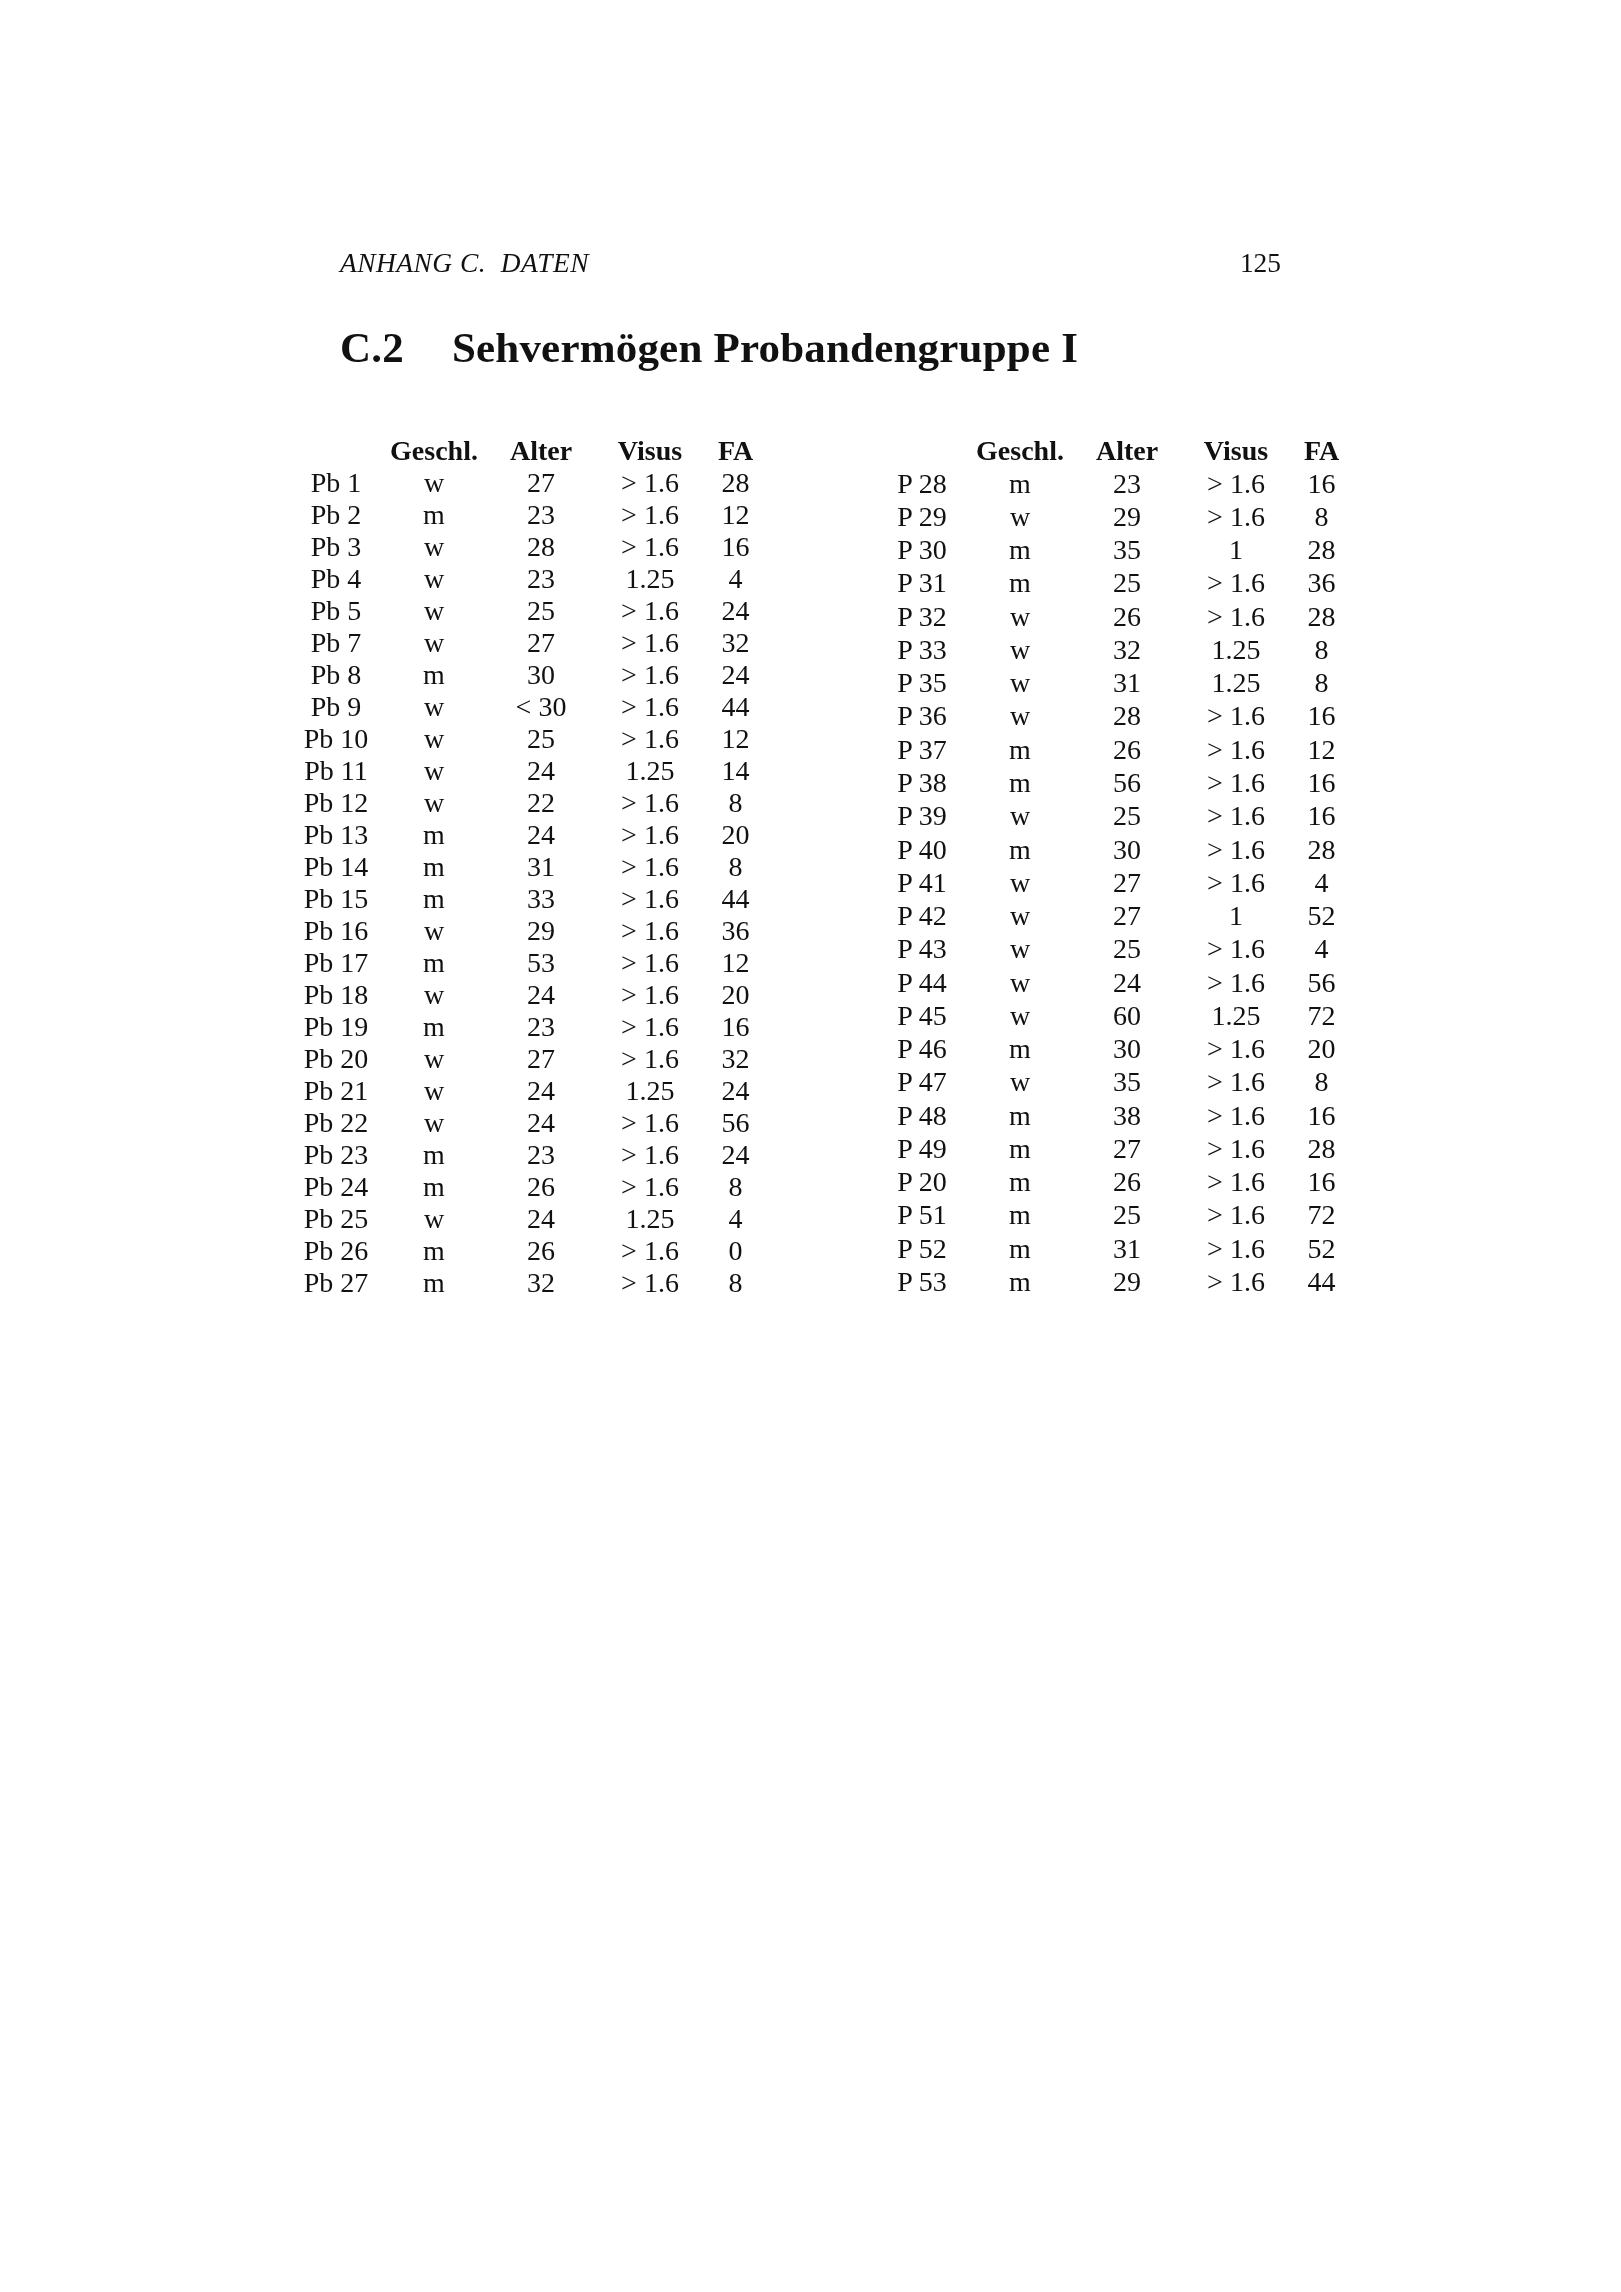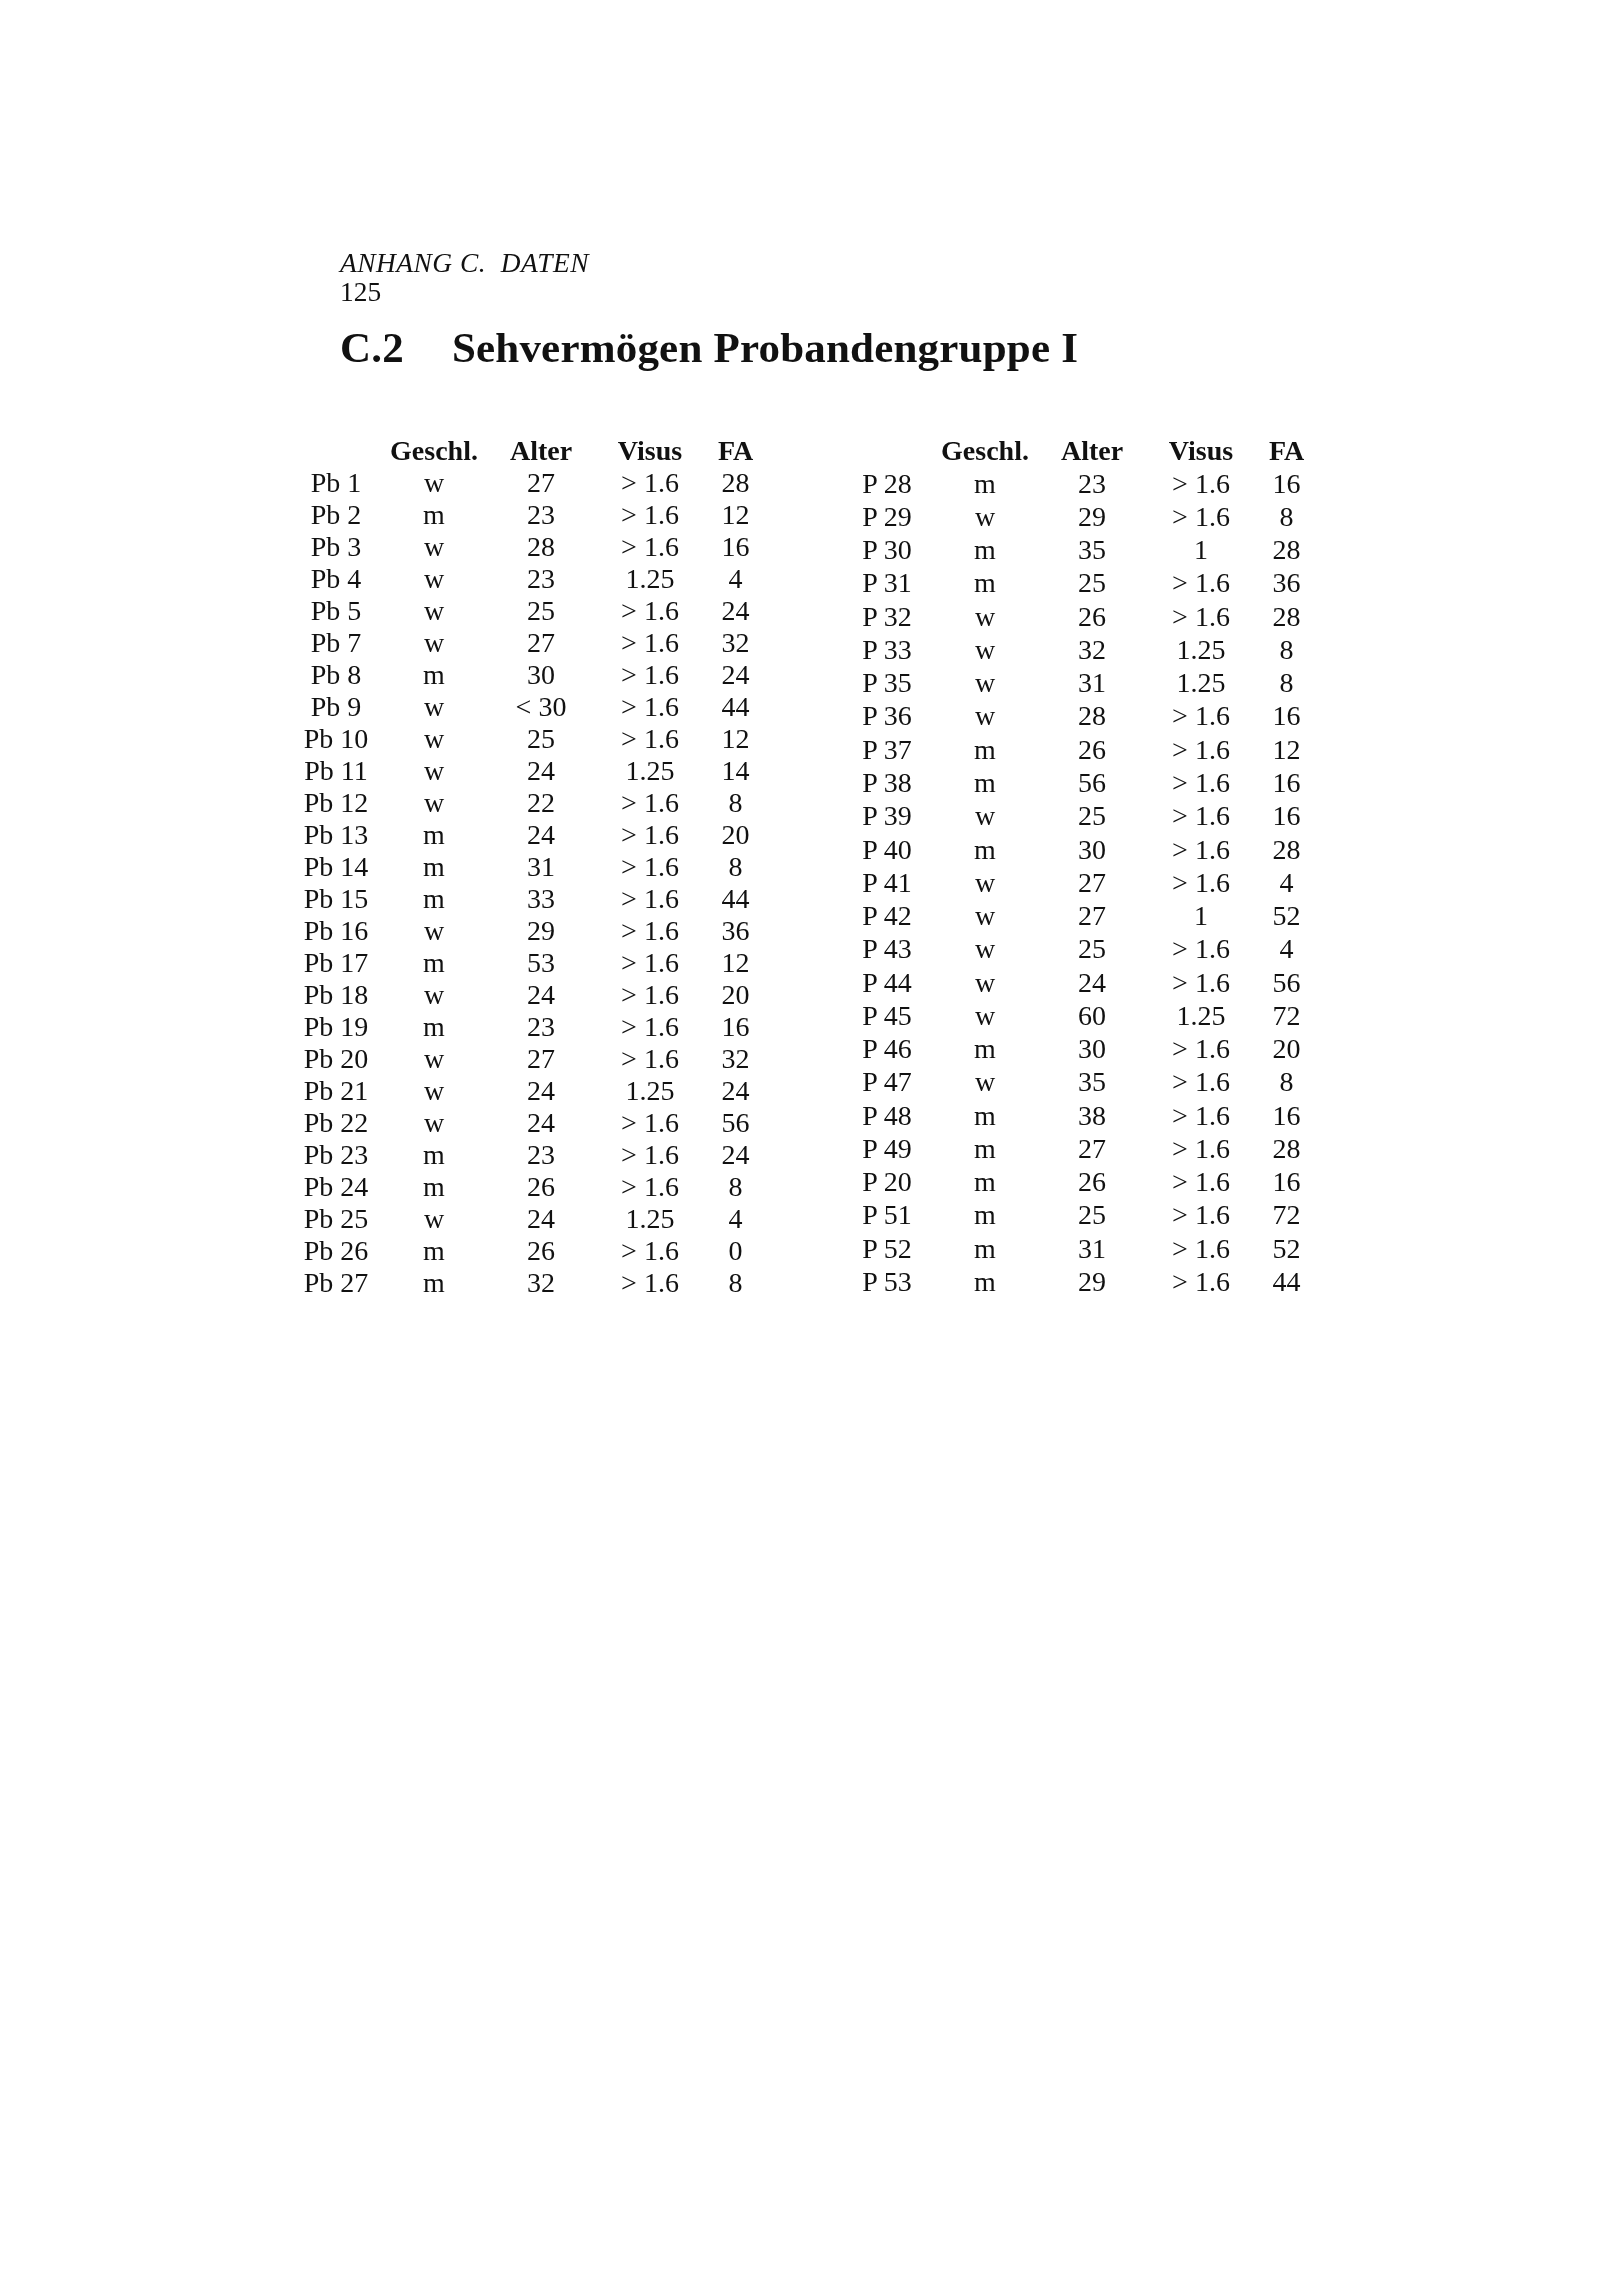--- a/index.html
+++ b/index.html
@@ -19,21 +19,20 @@
   .running-head {
     position: absolute;
     top: 249px;
     left: 340px;
     right: 340px;
     display: flex;
     justify-content: space-between;
     align-items: baseline;
     font-size: 27.4px;
     line-height: 29px;
-    flex-direction: column;
   }
   .running-title {
     font-style: italic;
     white-space: pre;
     letter-spacing: 0.5px;
   }
   .page-number {
     font-style: normal;
   }
   .section-heading {
@@ -46,21 +45,21 @@
     font-weight: bold;
     display: flex;
     gap: 48px;
     letter-spacing: 0.2px;
   }
   .tables {
     position: absolute;
     top: 435px;
     left: 287px;
     display: flex;
-    gap: 72px;
+    gap: 107px;
   }
   table.data {
     border-collapse: collapse;
     font-size: 28px;
   }
   table.data th,
   table.data td {
     padding: 0;
     line-height: 32px;
     height: 32px;

